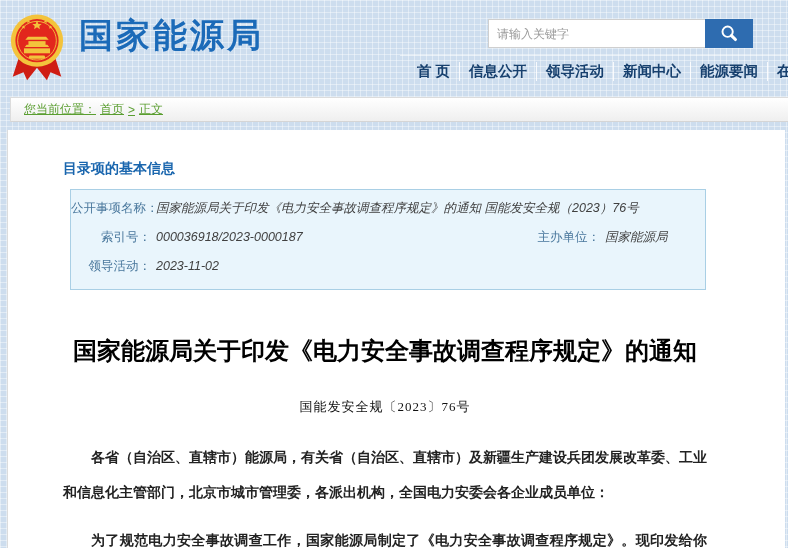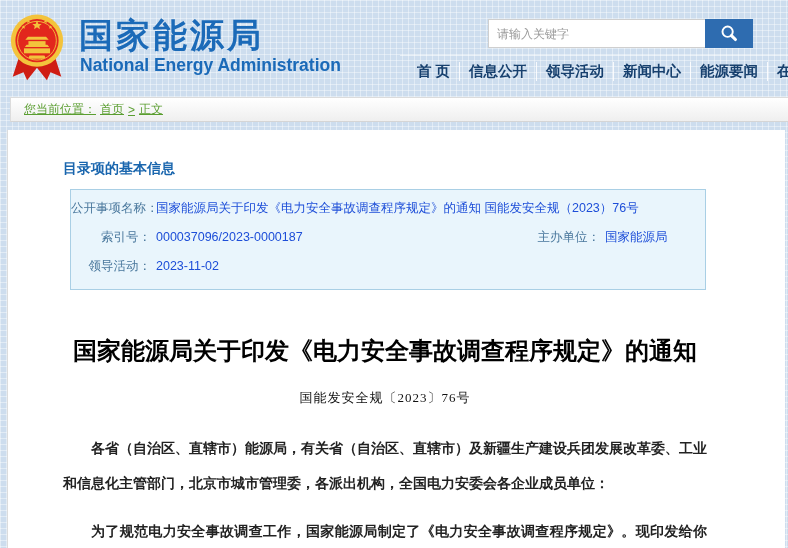--- a/index.html
+++ b/index.html
@@ -65,30 +65,30 @@
   .info-table {
     margin-left:7px; width:636px;
     background:#e9f5fc; border:1px solid #a9cfe5;
     padding:10px 0 14px 0;
     display:grid;
     grid-template-columns:80px 353px 96px 1fr;
     row-gap:12px;
     font-size:12.5px; line-height:17px;
   }
   .tl { color:#49779c; text-align:right; white-space:nowrap; }
-  .tv { color:#1d4ed8; padding-left:5px; }
+  .tv { color:#404040; padding-left:5px;font-style:italic; }
   .span3 { grid-column:2 / 5; }
 
   .doc-title {
     margin-top:45px; text-align:center;
     font-family:"Liberation Serif","DejaVu Serif",serif;
     font-size:24px; font-weight:bold; color:#000;
   }
   .doc-number {
-    margin-top:22px; text-align:center;
+    margin-top:31px; text-align:center;
     font-family:"Liberation Serif","DejaVu Serif",serif;
     font-size:13px; color:#111; letter-spacing:1px;
   }
   .doc-body { margin-top:24px; font-size:14px; color:#222; line-height:35px; text-align:justify;font-weight:bold; }
   .doc-body p { text-indent:2em; }
   .doc-body p + p { margin-top:13px; }
 </style>
 </head>
 <body>
 
@@ -110,21 +110,20 @@
       <use href="#st" transform="translate(15,17) scale(2.3)"></use>
       <use href="#st" transform="translate(45,17) scale(2.3)"></use>
       <path d="M17 31 L43 31 L40 27.5 L20 27.5 Z" fill="#f3c33c"></path>
       <rect x="20.5" y="32.5" width="19" height="4.5" fill="#f3c33c"></rect>
       <path d="M16.5 39 L43.5 39 L41.5 36.5 L18.5 36.5 Z" fill="#f3c33c"></path>
       <rect x="15.5" y="40.5" width="29" height="5.5" fill="#f3c33c"></rect>
       <rect x="21" y="48.5" width="18" height="3.5" rx="1.5" fill="#f3c33c"></rect>
     </svg>
 
     <div class="site-title">国家能源局</div>
-    <div class="site-subtitle">National Energy Administration</div>
 
     <div class="search-wrap">
       <input class="search-input" type="text" placeholder="请输入关键字" style="">
       <button class="search-button">
         <svg width="22" height="22" viewBox="0 0 24 24">
           <circle cx="10.5" cy="9.5" r="5.6" fill="none" stroke="#ffffff" stroke-width="2.1"></circle>
           <line x1="14.7" y1="13.7" x2="19" y2="18" stroke="#ffffff" stroke-width="3.4" stroke-linecap="round"></line>
         </svg>
       </button>
     </div>
@@ -149,21 +148,21 @@
 
   <div class="panel">
 
     <div class="section-title">目录项的基本信息</div>
 
     <div class="info-table">
       <div class="tl">公开事项名称：</div>
       <div class="tv span3">国家能源局关于印发《电力安全事故调查程序规定》的通知 国能发安全规（2023）76号</div>
 
       <div class="tl">索引号：</div>
-      <div class="tv">000037096/2023-0000187</div>
+      <div class="tv">000036918/2023-0000187</div>
       <div class="tl">主办单位：</div>
       <div class="tv">国家能源局</div>
 
       <div class="tl">领导活动：</div>
       <div class="tv span3">2023-11-02</div>
     </div>
 
     <div class="doc-title">国家能源局关于印发《电力安全事故调查程序规定》的通知</div>
     <div class="doc-number">国能发安全规〔2023〕76号</div>
 

